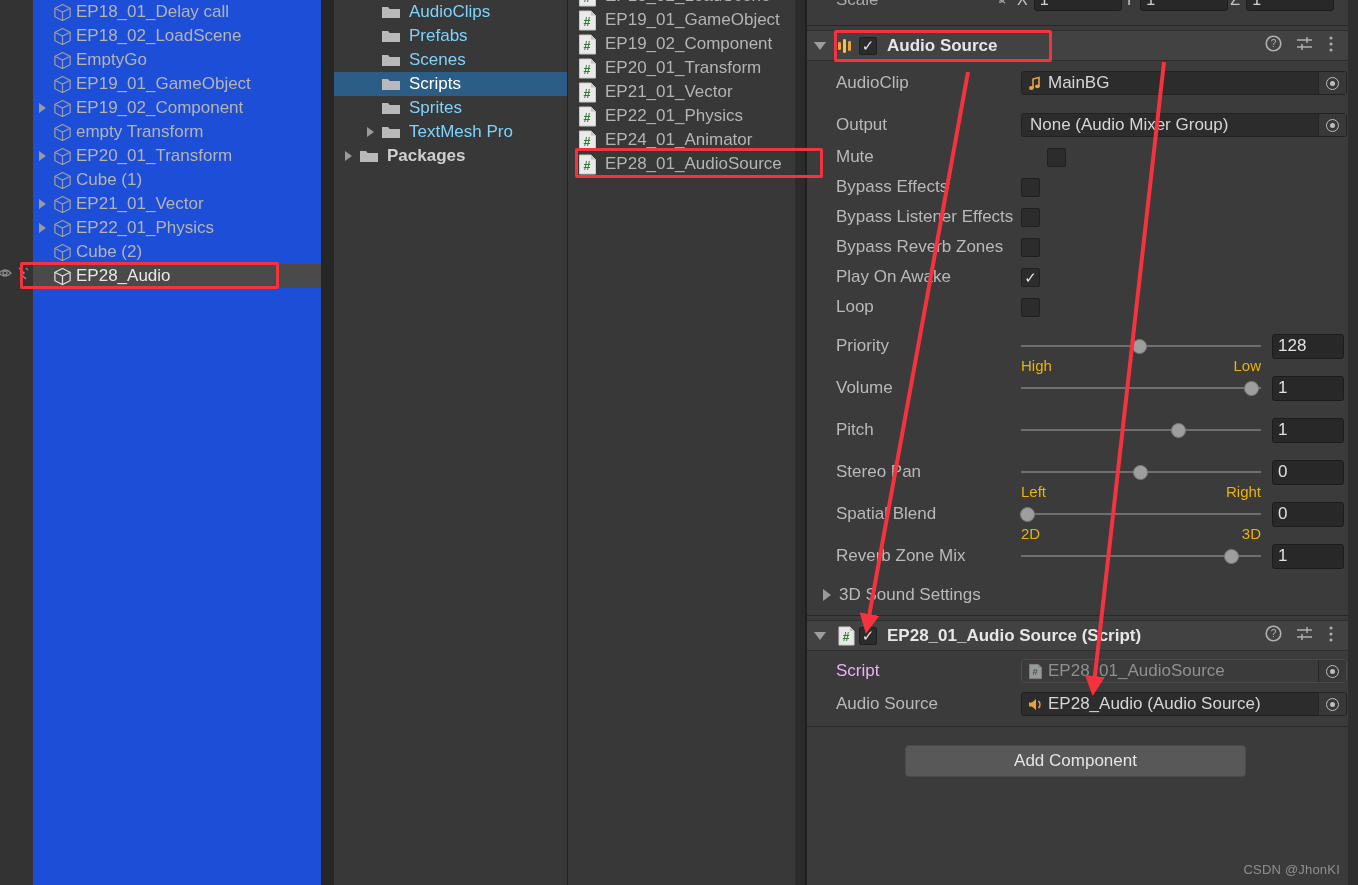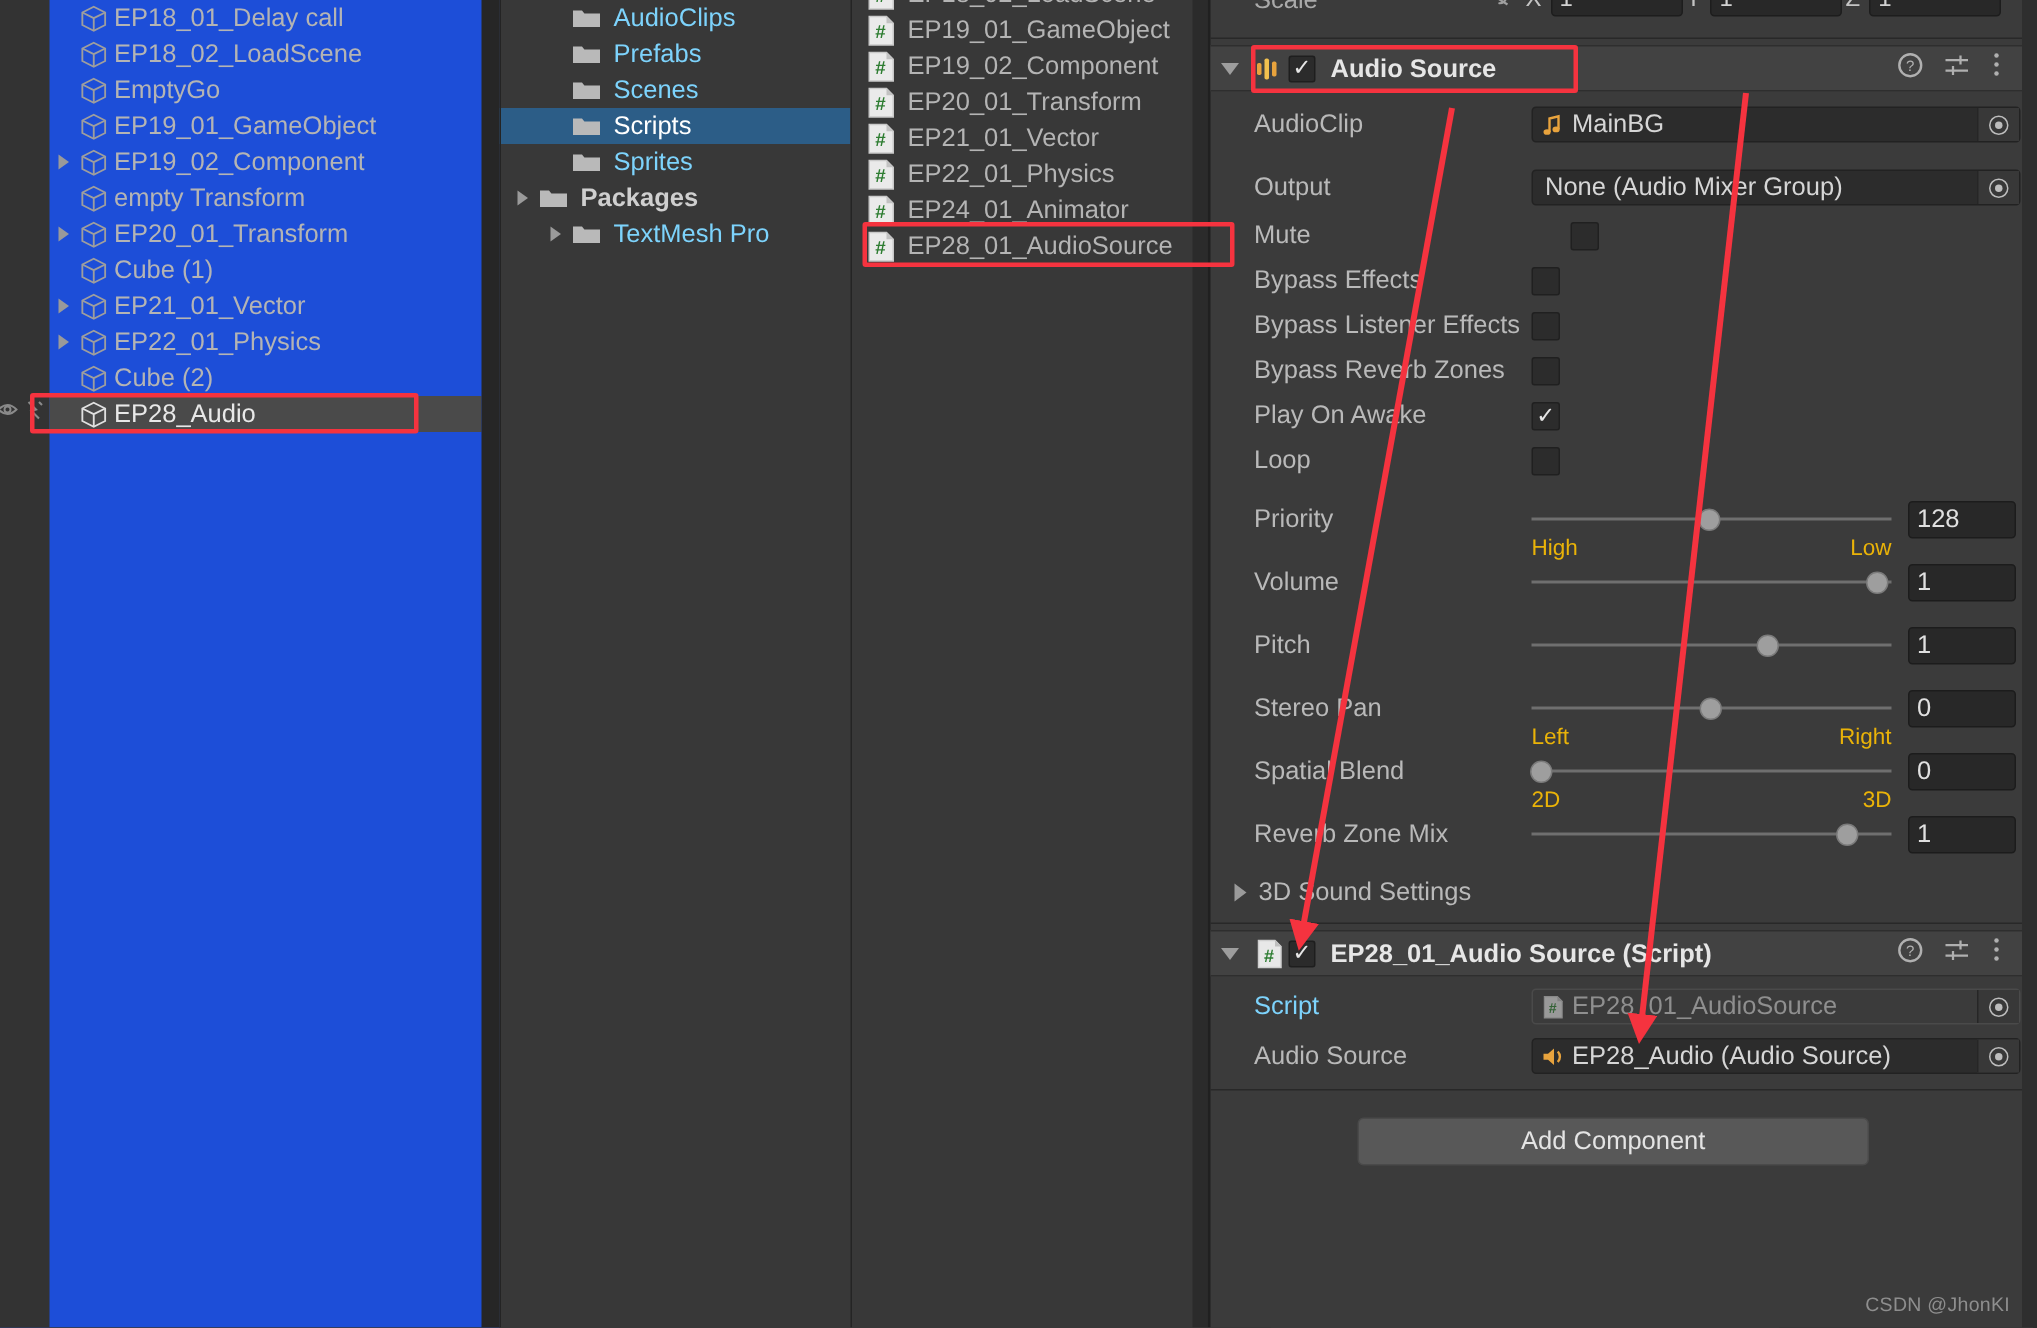--- a/index.html
+++ b/index.html
@@ -166,21 +166,21 @@
 
   
   .prop-row {
     position: absolute; left: 2px; width: 541px; height: 30px;
     display: flex; align-items: center;
   }
   .prop-label {
     color: #b9b9b9; font-size: 17px; padding-left: 29px;
     width: 214px; flex: 0 0 214px; white-space: nowrap; overflow: hidden;
   }
-  .prop-label.dim { color: #7dd3fc; }
+  .prop-label.dim { color: #f0abfc; }
 
   .obj-field {
     height: 24px; background: #2c2c2c; border: 1px solid #222222; border-radius: 3px;
     display: flex; align-items: center; color: #d6d6d6; font-size: 17px;
     width: 326px; position: relative;
   }
   .obj-field.dim { background: #3b3b3b; border-color: #4a4a4a; color: #8f8f8f; }
   .obj-field .of-icon { flex: 0 0 26px; display:flex; align-items:center; justify-content:center; }
   .obj-field .of-text { overflow: hidden; white-space: nowrap; }
   .obj-picker {
@@ -439,41 +439,41 @@
         </div>
         <div class="f-row">
           <span class="f-arrow" style="margin-left: 26px;"></span>
           <span class="folder-icon">
             <svg width="20" height="16" viewBox="0 0 20 16">
               <path d="M1 3 H7 L8.6 5 H19 V14 H1 Z" fill="#b9b9b9"></path>
             </svg>
           </span>
           <span>Sprites</span>
         </div>
+        <div class="f-row">
+          <span class="f-arrow" style="margin-left: 26px;">
+            <i class="tri"></i>
+          </span>
+          <span class="folder-icon">
+            <svg width="20" height="16" viewBox="0 0 20 16">
+              <path d="M1 3 H7 L8.6 5 H19 V14 H1 Z" fill="#b9b9b9"></path>
+            </svg>
+          </span>
+          <span>TextMesh Pro</span>
+        </div>
         <div class="f-row bold">
           <span class="f-arrow" style="margin-left: 4px;">
             <i class="tri"></i>
           </span>
           <span class="folder-icon">
             <svg width="20" height="16" viewBox="0 0 20 16">
               <path d="M1 3 H7 L8.6 5 H19 V14 H1 Z" fill="#b9b9b9"></path>
             </svg>
           </span>
           <span>Packages</span>
-        </div>
-        <div class="f-row">
-          <span class="f-arrow" style="margin-left: 26px;">
-            <i class="tri"></i>
-          </span>
-          <span class="folder-icon">
-            <svg width="20" height="16" viewBox="0 0 20 16">
-              <path d="M1 3 H7 L8.6 5 H19 V14 H1 Z" fill="#b9b9b9"></path>
-            </svg>
-          </span>
-          <span>TextMesh Pro</span>
         </div>
       </div>
   </div>
 
   <div id="files">
     <div id="files-divider"></div>
     <div id="files-list" style="margin-top: -16px;">
         <div class="file-row">
           <span class="cs-icon">
             <svg width="19" height="21" viewBox="0 0 19 21">

